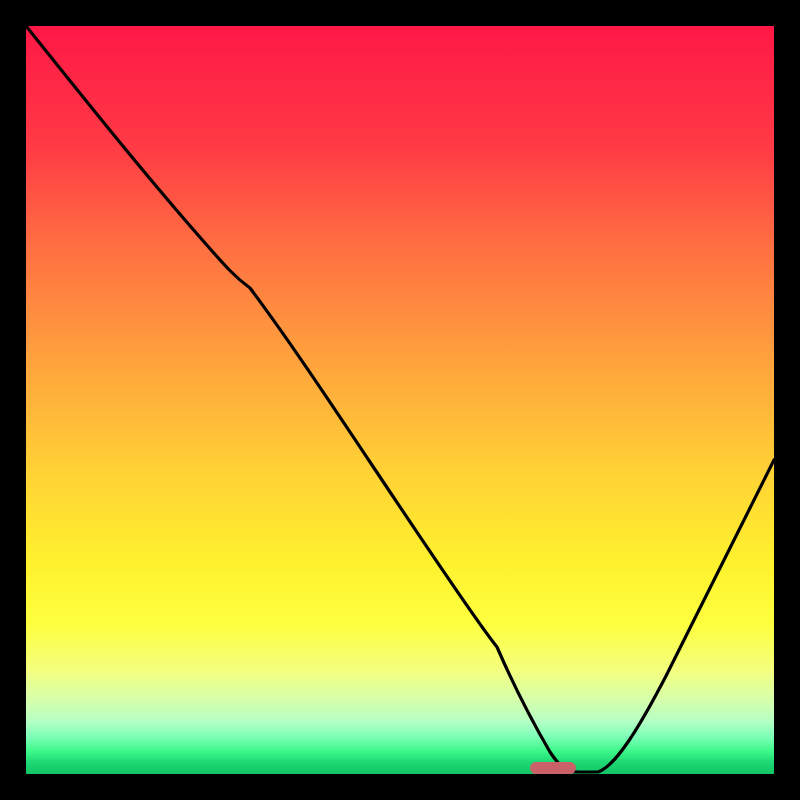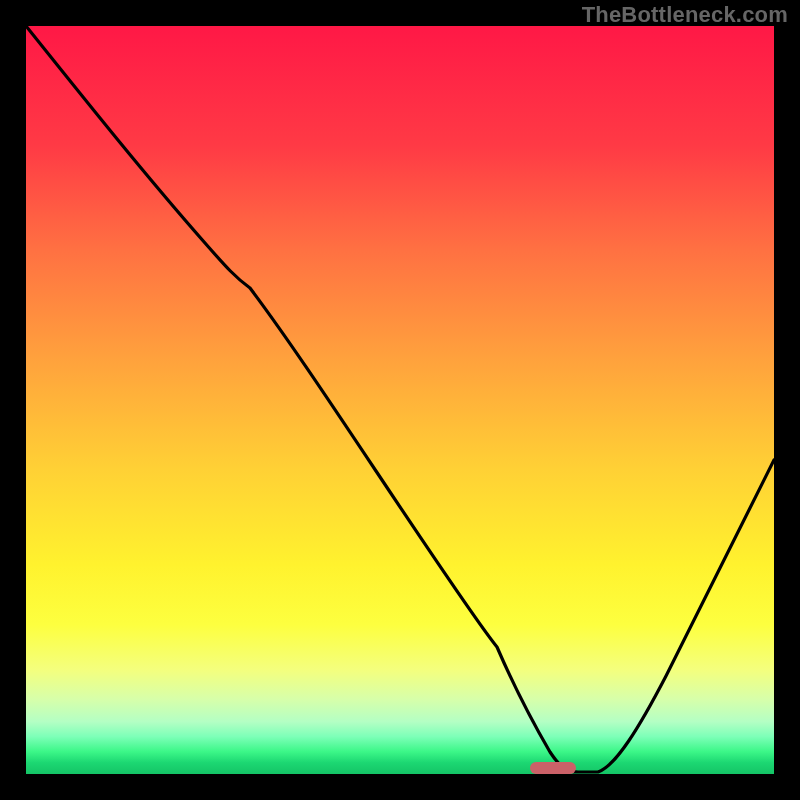--- a/index.html
+++ b/index.html
@@ -67,21 +67,20 @@
     background: #cb6168;
     border-radius: 6px;
     z-index: 6;
   }
 </style>
 </head>
 <body>
 
 <div class="frame">
 
-  <div class="watermark">TheBottleneck.com</div>
 
   <div class="plot"></div>
 
   <svg class="curve" viewBox="0 0 748 748" preserveAspectRatio="none">
     <path d="M 0 0
              C 60 75, 120 150, 179 217
              C 200 241, 210 252, 224 262
              C 260 310, 300 370, 350 445
              C 400 520, 450 595, 471 621
              C 490 665, 510 702, 524 726

